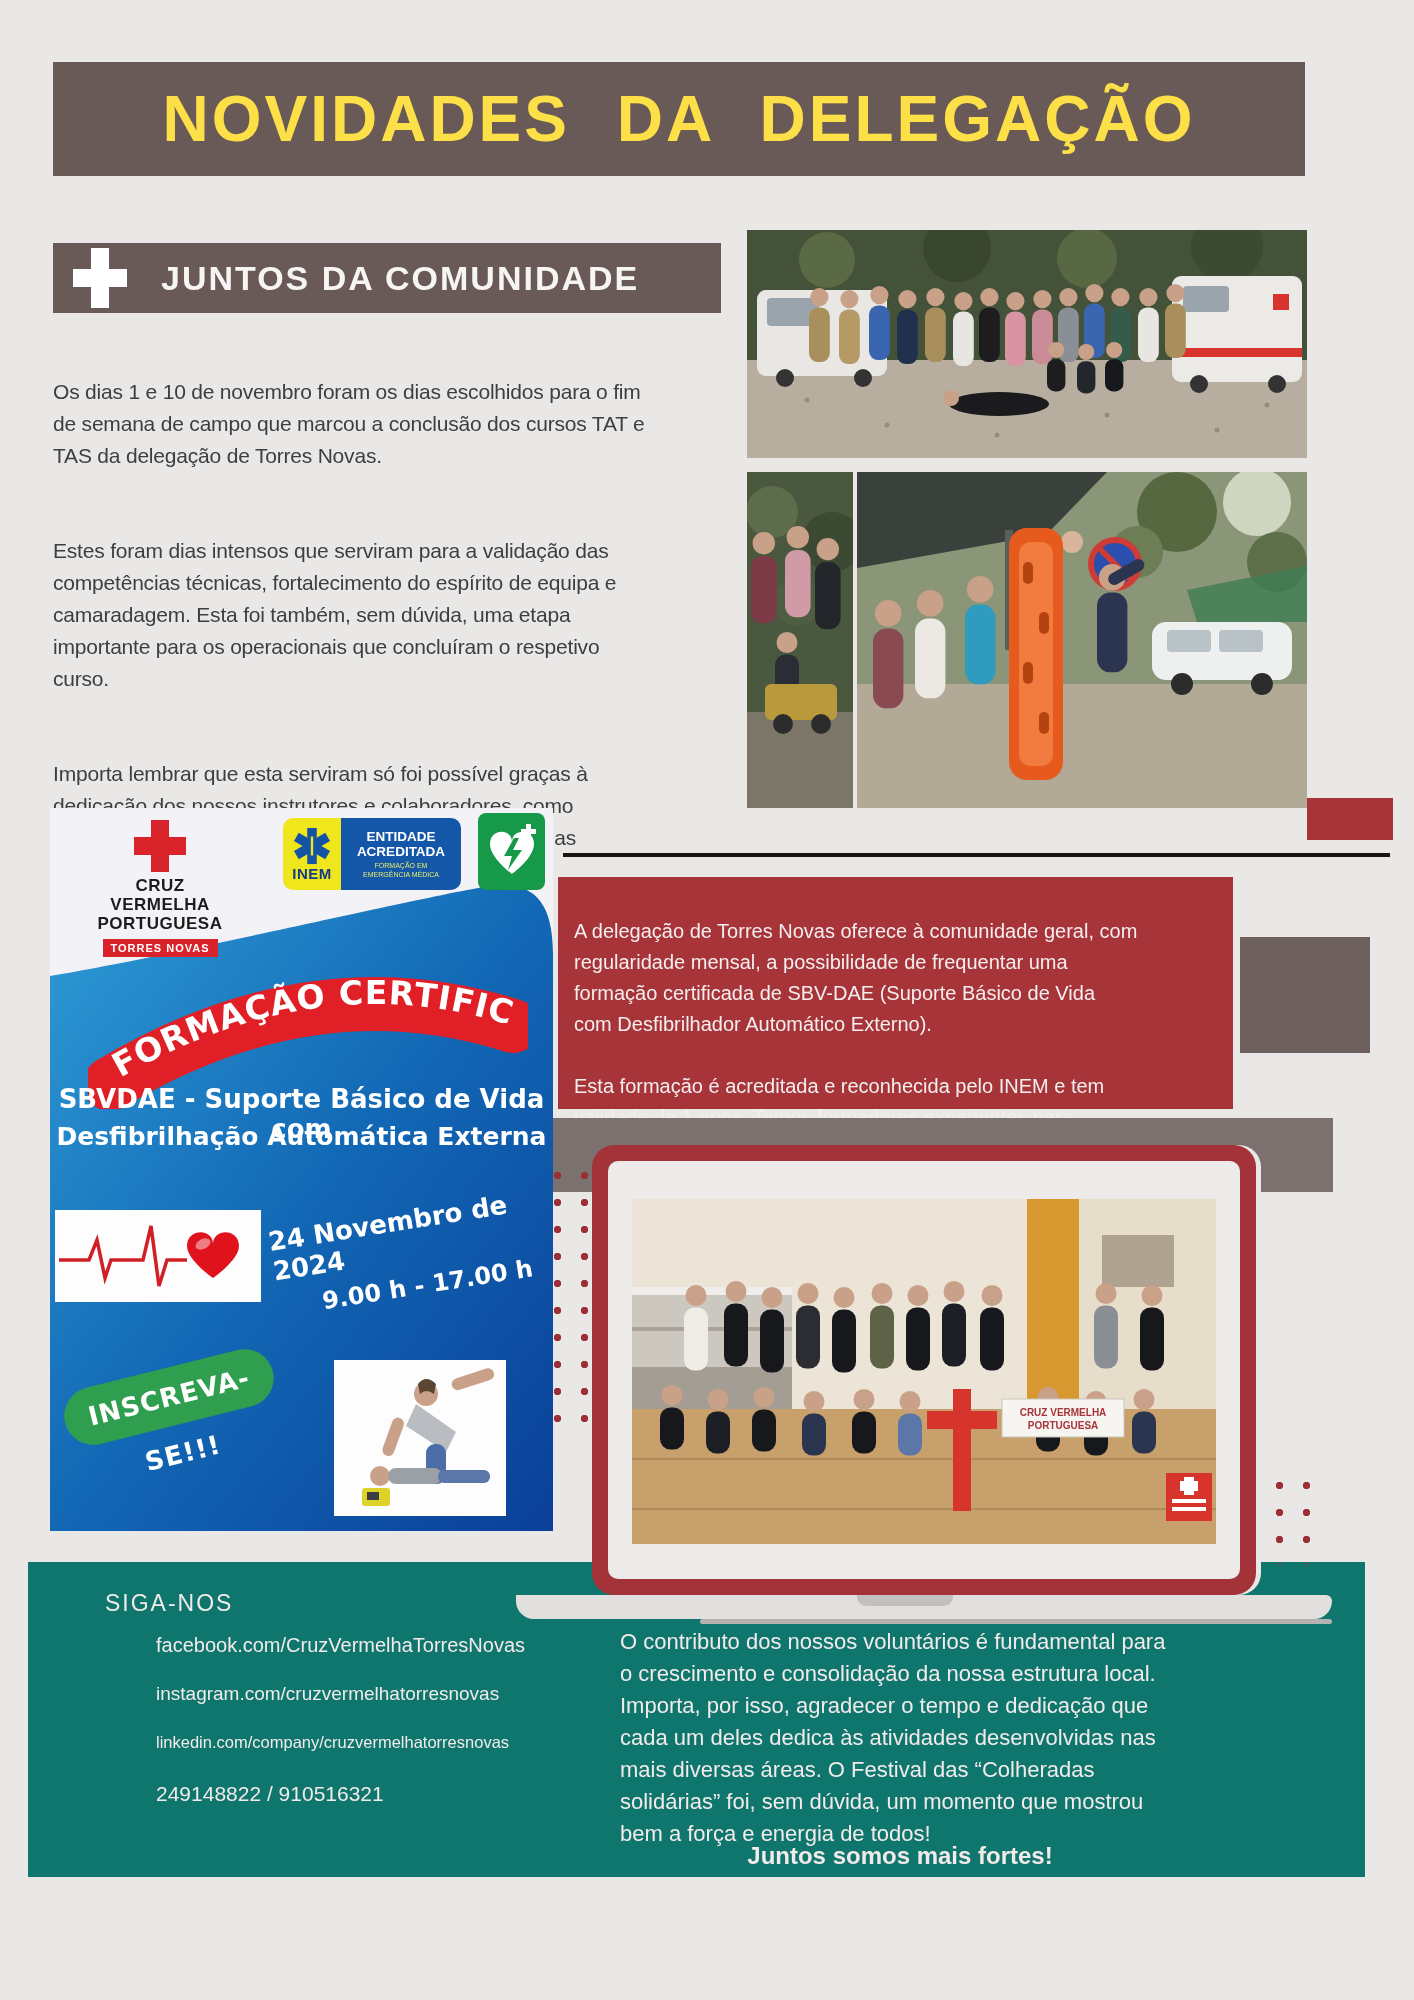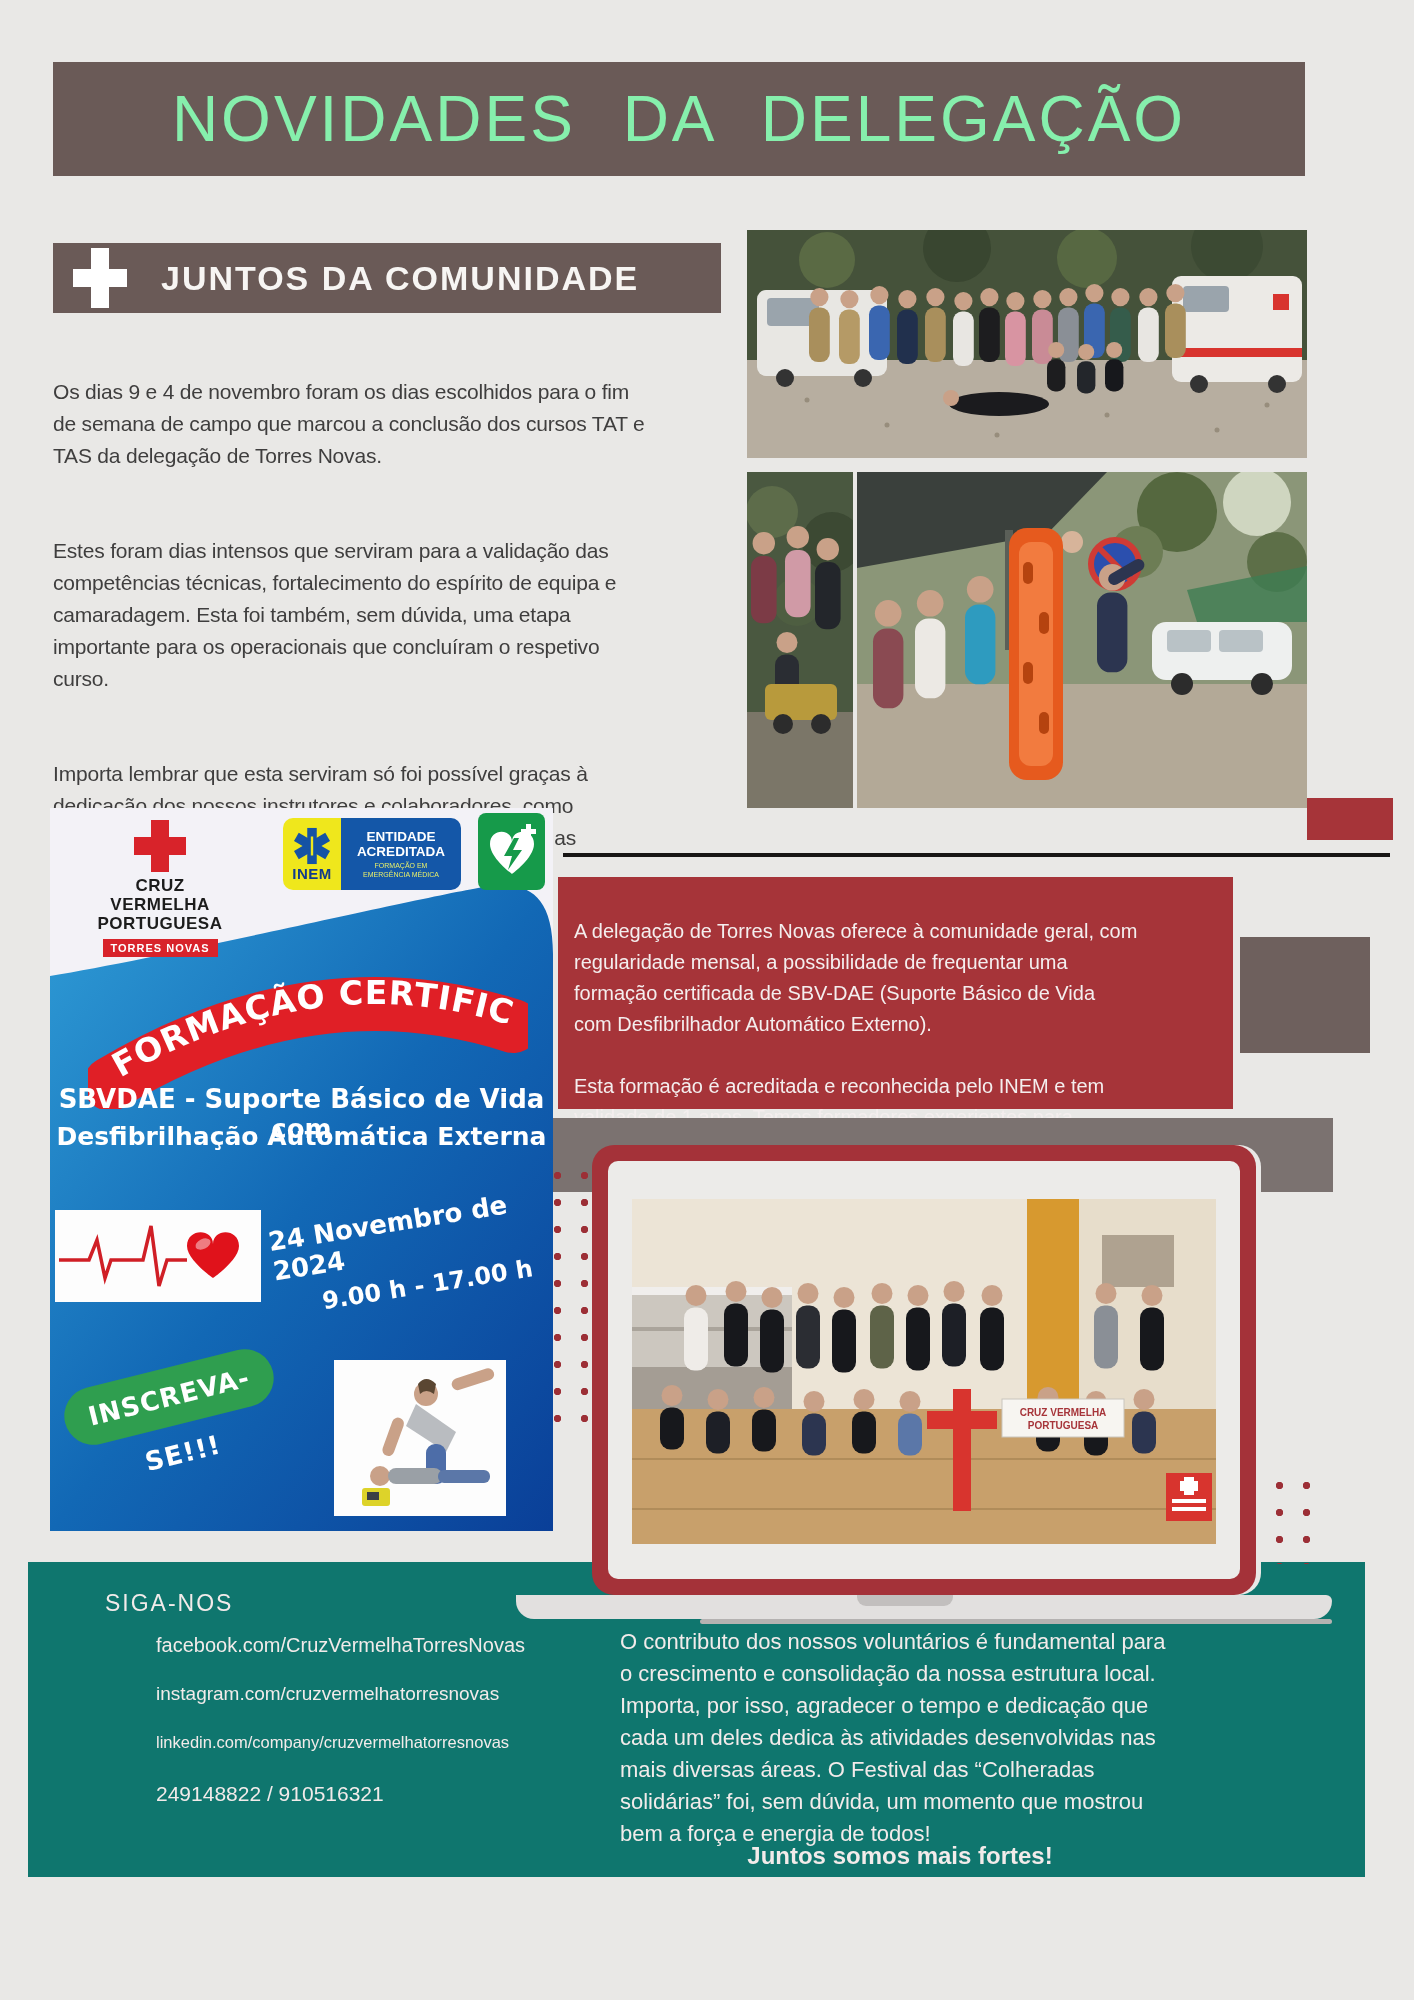--- a/index.html
+++ b/index.html
@@ -3,21 +3,21 @@
 <meta charset="utf-8">
 <style>
   html,body{margin:0;padding:0;background:#cfcfcd;}
   .page{position:relative;width:1414px;height:2000px;background:#e9e8e6;overflow:hidden;
         font-family:"Liberation Sans",sans-serif;margin:0 auto;}
   .abs{position:absolute;}
 
   
   .title-banner{left:53px;top:62px;width:1252px;height:114px;background:#6a5a57;
     display:flex;align-items:center;justify-content:center;}
-  .title-banner span{color:#86efac;font-size:64px;font-weight:normal;letter-spacing:3px;word-spacing:26px;}
+  .title-banner span{color:#fde047;font-size:64px;font-weight:bold;letter-spacing:3px;word-spacing:26px;}
   .section-banner{left:53px;top:243px;width:668px;height:70px;background:#6a5a57;}
   .section-banner .cross{position:absolute;left:20px;top:5px;}
   .section-banner .label{position:absolute;left:108px;top:0;height:70px;line-height:70px;
     color:#f7f5f3;font-size:34px;font-weight:bold;letter-spacing:2px;}
 
   
   .article{left:53px;top:344px;width:640px;color:#3f3e3e;font-size:21px;line-height:32px;
     letter-spacing:-0.2px;white-space:pre-line;}
   .article p{margin:0 0 31px 0;}
 
@@ -106,21 +106,21 @@
 
   <div class="abs section-banner">
     <svg class="cross" width="54" height="60">
       <rect x="18" y="0" width="18" height="60" fill="#fff"></rect>
         <rect x="0" y="21" width="54" height="18" fill="#fff"></rect>
     </svg>
     <span class="label">JUNTOS DA COMUNIDADE</span>
   </div>
 
   <div class="abs article">
-    <p>Os dias 9 e 4 de novembro foram os dias escolhidos para o fim
+    <p>Os dias 1 e 10 de novembro foram os dias escolhidos para o fim
 de semana de campo que marcou a conclusão dos cursos TAT e
 TAS da delegação de Torres Novas.</p>
     <p>Estes foram dias intensos que serviram para a validação das
 competências técnicas, fortalecimento do espírito de equipa e
 camaradagem. Esta foi também, sem dúvida, uma etapa
 importante para os operacionais que concluíram o respetivo
 curso.</p>
     <p>Importa lembrar que esta serviram só foi possível graças à
 dedicação dos nossos instrutores e colaboradores, como
 também ao CNE do Entroncamento que disponibilizou as

